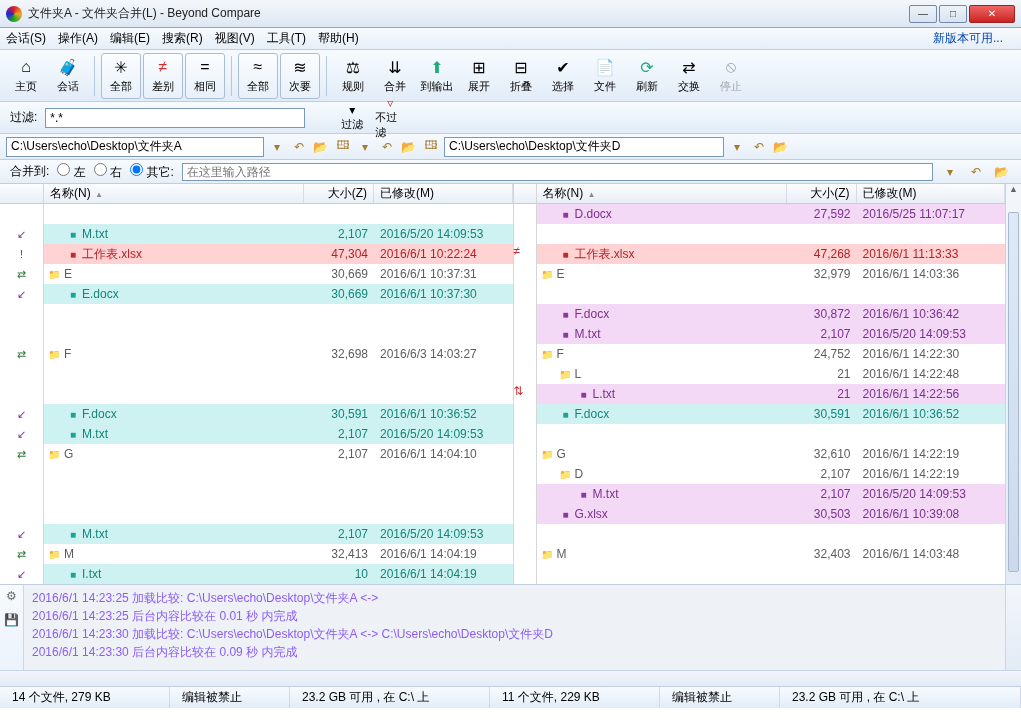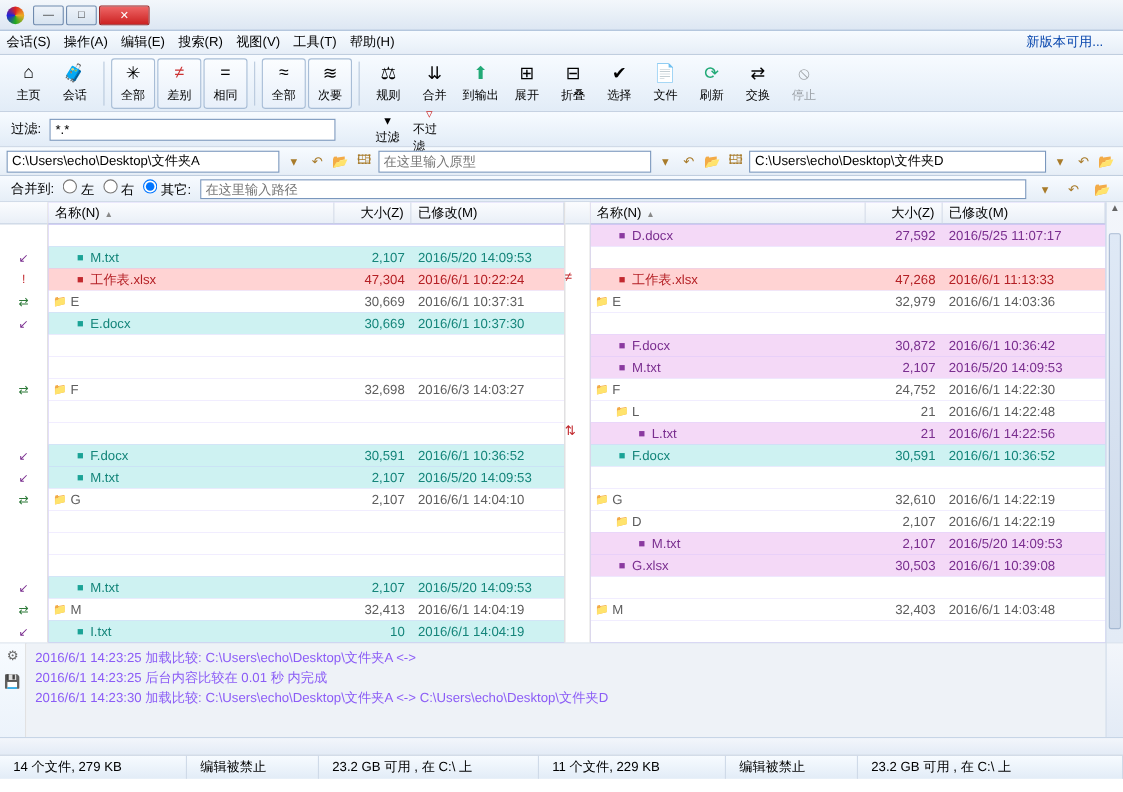--- a/index.html
+++ b/index.html
@@ -92,20 +92,21 @@
 .statusbar .cell { padding:0 12px; border-right:1px solid #cfdae8; height:100%; display:flex; align-items:center; }
 
 
 .hscroll { height:16px; background:linear-gradient(#f3f6fb,#e3ebf6); border-top:1px solid #c7d5e6; }
 </style>
 </head>
 <body>
 
 <div class="titlebar">
   <div class="appicon"></div>
+  <div class="title">文件夹A - 文件夹合并(L) - Beyond Compare</div>
   <div class="winbtns">
     <div class="winbtn">—</div>
     <div class="winbtn">□</div>
     <div class="winbtn close">✕</div>
   </div>
 </div>
 
 <div class="menubar">
   <span>会话(S)</span>
   <span>操作(A)</span>
@@ -204,21 +205,20 @@
       <span class="lbl">不过滤</span>
     </div>
 </div>
 
 <div class="pathrow">
   <input class="pathinput left" value="C:\Users\echo\Desktop\文件夹A" style="">
   <span class="smicon">▾</span>
   <span class="smicon">↶</span>
   <span class="smicon">📂</span>
   <span class="smicon">🖽</span>
-  <input class="pathinput center" placeholder="在这里输入原型" style="">
   <span class="smicon">▾</span>
   <span class="smicon">↶</span>
   <span class="smicon">📂</span>
   <span class="smicon">🖽</span>
   <input class="pathinput right" value="C:\Users\echo\Desktop\文件夹D" style="">
   <span class="smicon">▾</span>
   <span class="smicon">↶</span>
   <span class="smicon">📂</span>
 </div>
 
@@ -599,20 +599,21 @@
 
 <div class="logarea">
   <div class="loggutter">
     <span>⚙</span>
     <span style="color:#3a6fb7">💾</span>
   </div>
   <div class="loglines" id="loglines">
       <div>2016/6/1 14:23:25   加载比较: C:\Users\echo\Desktop\文件夹A &lt;-&gt;</div>
       <div>2016/6/1 14:23:25   后台内容比较在 0.01 秒 内完成</div>
       <div>2016/6/1 14:23:30   加载比较: C:\Users\echo\Desktop\文件夹A &lt;-&gt; C:\Users\echo\Desktop\文件夹D</div>
+      <div>2016/6/1 14:23:30   后台内容比较在 0.09 秒 内完成</div>
     </div>
   <div class="logscroll"></div>
 </div>
 
 <div class="hscroll"></div>
 
 <div class="statusbar">
   <div class="cell" style="width:170px">14 个文件, 279 KB</div>
   <div class="cell" style="width:120px">编辑被禁止</div>
   <div class="cell" style="width:200px">23.2 GB 可用 , 在 C:\ 上</div>

